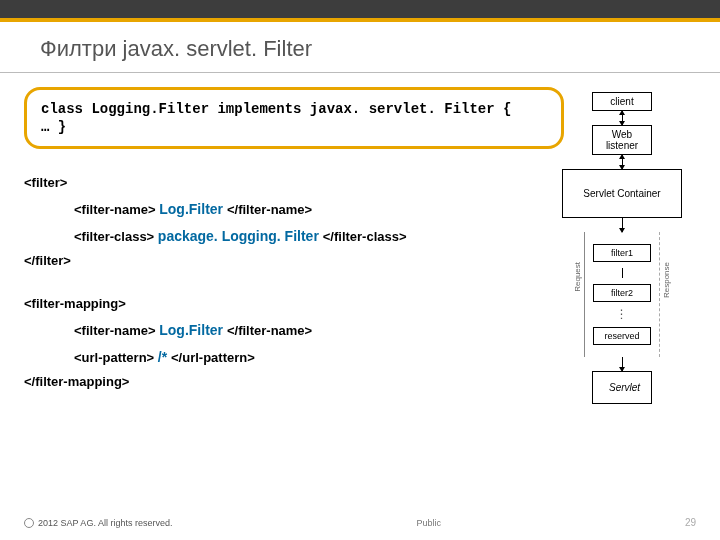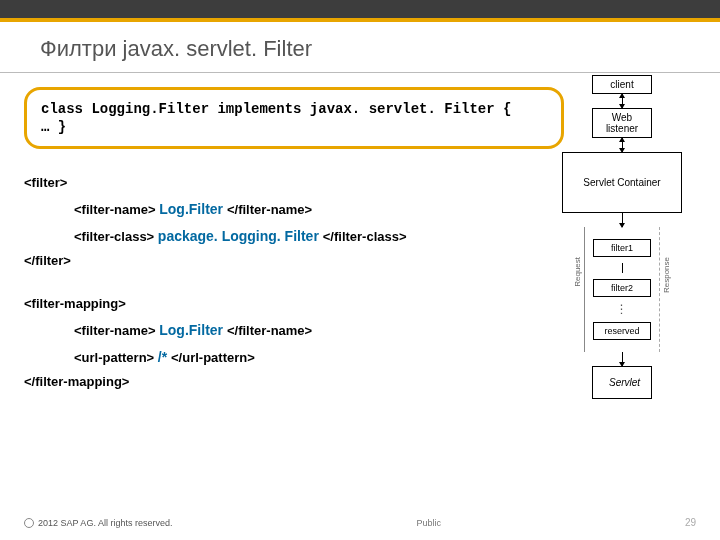--- a/index.html
+++ b/index.html
@@ -67,34 +67,34 @@
     border-radius: 50%;
     position: relative;
   }
   .public { color: #777; }
   .pagenum { color: #aaa; font-size: 10px; }
 
   
   .diagram {
     position: absolute;
     right: 28px;
-    top: 75px;
+    top: 92px;
     width: 140px;
     font-size: 10px;
     text-align: center;
   }
   .dbox {
     border: 1px solid #000;
     background: #fff;
     padding: 3px 4px;
     margin: 0 auto;
     display: inline-block;
     min-width: 60px;
   }
-  .dbox.wide { width: 120px; padding: 24px 4px; }
+  .dbox.wide { width: 120px; padding: 18px 4px; }
   .dbox.tall { width: 50px; padding: 10px 16px; font-style: italic; }
   .conn { height: 14px; position: relative; }
   .conn::before {
     content: '';
     position: absolute;
     left: 50%; top: 0; bottom: 0;
     border-left: 1px solid #000;
   }
   .conn .arrow-up, .conn .arrow-down {
     position: absolute; left: 50%; transform: translateX(-50%);

